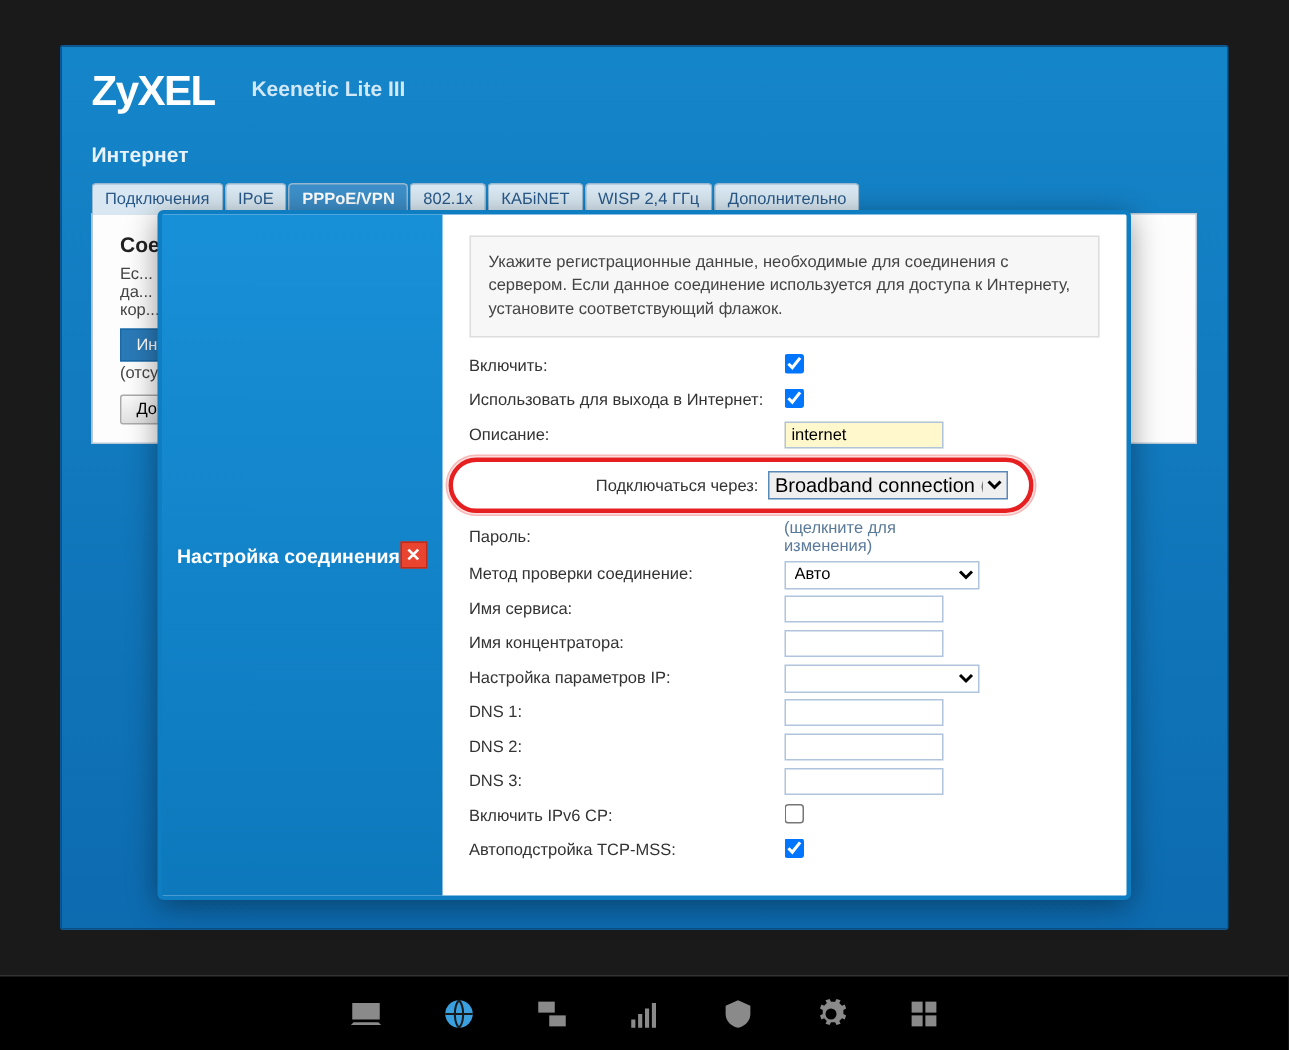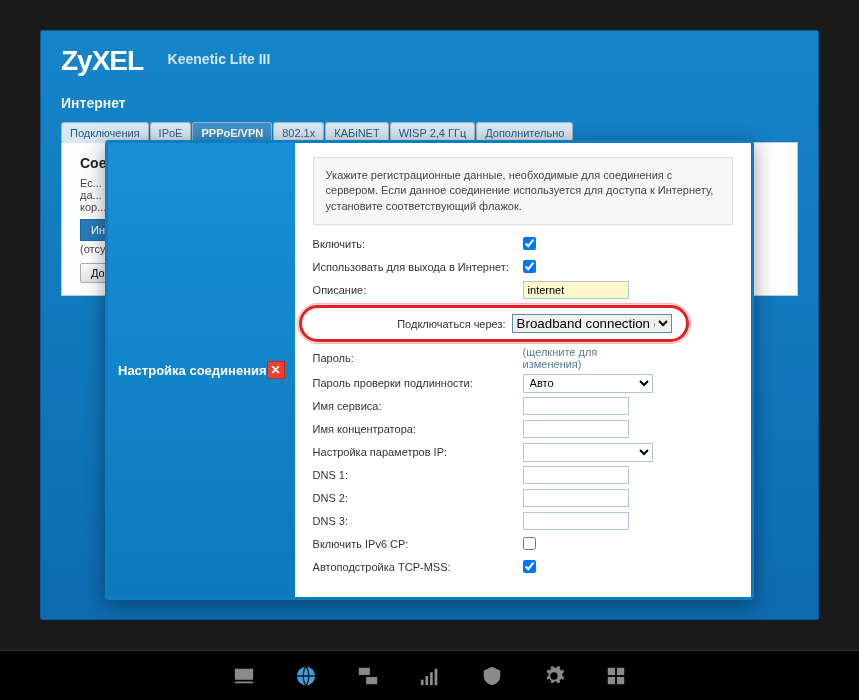--- a/index.html
+++ b/index.html
@@ -93,21 +93,21 @@
         <label style="flex:0 0 196px;text-align:right;padding-right:6px;font-size:11px">Подключаться через:</label>
         <select style="width:160px;border:1px solid #5a8ab8"><option>Broadband connection (ISP)</option></select>
       </div>
     </div>
 
     <div class="form-row">
         <label>Пароль:</label>
         <div class="field"><span class="pwlink">(щелкните для изменения)</span></div>
       </div>
     <div class="form-row">
-        <label>Пароль проверки подлинности:</label>
+        <label>Метод проверки соединение:</label>
         <div class="field"><select><option>Авто</option></select></div>
       </div>
     <div class="form-row">
         <label>Имя сервиса:</label>
         <div class="field"><input type="text" style=""></div>
       </div>
     <div class="form-row">
         <label>Имя концентратора:</label>
         <div class="field"><input type="text" style=""></div>
       </div>

